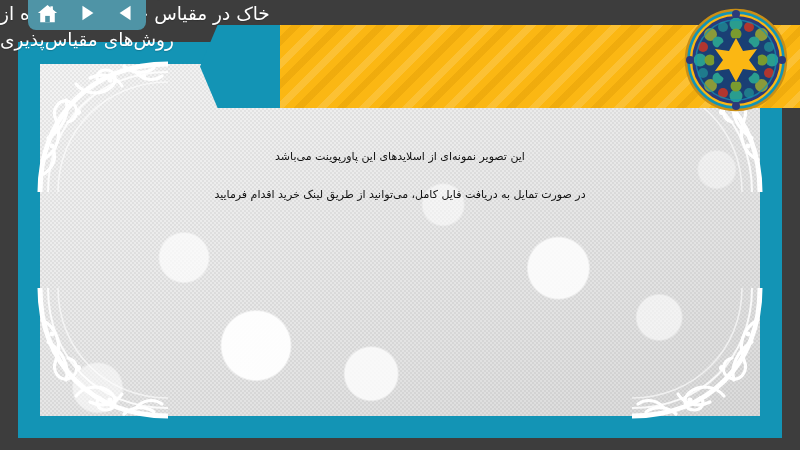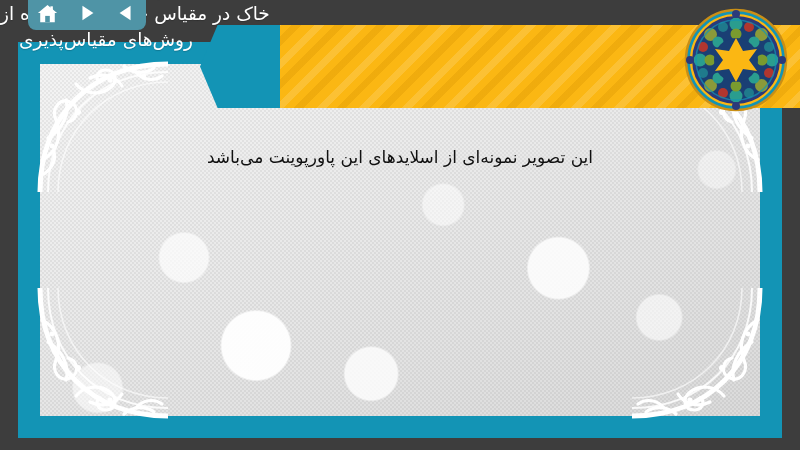--- a/index.html
+++ b/index.html
@@ -92,21 +92,21 @@
   .title-line {
     color: #ffffff;
     font-size: 18.5px;
     line-height: 26px;
     white-space: nowrap;
     padding-right: 80px;
     text-shadow: 0 1px 1px rgba(0,0,0,0.18);
   }
   .title-line.l1 { padding-right: 82px; }
   .title-line.l2 { padding-right: 150px; }
-  .title-line.l3 { padding-right: 270px; padding-left: 19px; }
+  .title-line.l3 { padding-right: 270px; }
 
   
   #medallion {
     position: absolute;
     left: 684px;
     top: 8px;
     width: 104px;
     height: 104px;
     z-index: 35;
   }
@@ -157,21 +157,21 @@
   #body-text {
     position: absolute;
     left: 40px;
     right: 40px;
     top: 96px;
     z-index: 18;
     text-align: center;
   }
   .body-line {
     color: #101010;
-    font-size: 17px;
+    font-size: 11px;
     line-height: 38px;
     white-space: nowrap;
     font-family: "DejaVu Sans", "Liberation Sans", sans-serif;
   }
 </style>
 </head>
 <body>
 
 <div id="stage">
 
@@ -240,20 +240,21 @@
         <path d="M106 24 C114 32 128 32 136 26"></path>
         <path d="M118 30 C124 38 136 40 144 34"></path>
         <circle cx="60" cy="70" r="3" fill="#ffffff" stroke="none"></circle>
         <circle cx="92" cy="38" r="2.6" fill="#ffffff" stroke="none"></circle>
         <circle cx="34" cy="104" r="2.4" fill="#ffffff" stroke="none"></circle>
       </g>
     </svg>
 
     <div id="body-text">
       <div class="body-line">این تصویر نمونه‌ای از اسلایدهای این پاورپوینت می‌باشد</div>
+      <div class="body-line">در صورت تمایل به دریافت فایل کامل، می‌توانید از طریق لینک خرید اقدام فرمایید</div>
     </div>
   </div>
 
   <div id="title-band">
     <div id="title-bar"></div>
     <div id="title-tab"></div>
   </div>
 
   <div id="title-text">
     <div class="title-line l1">کامل مطالعه تغییرات مکانی نفوذپذیری</div>

